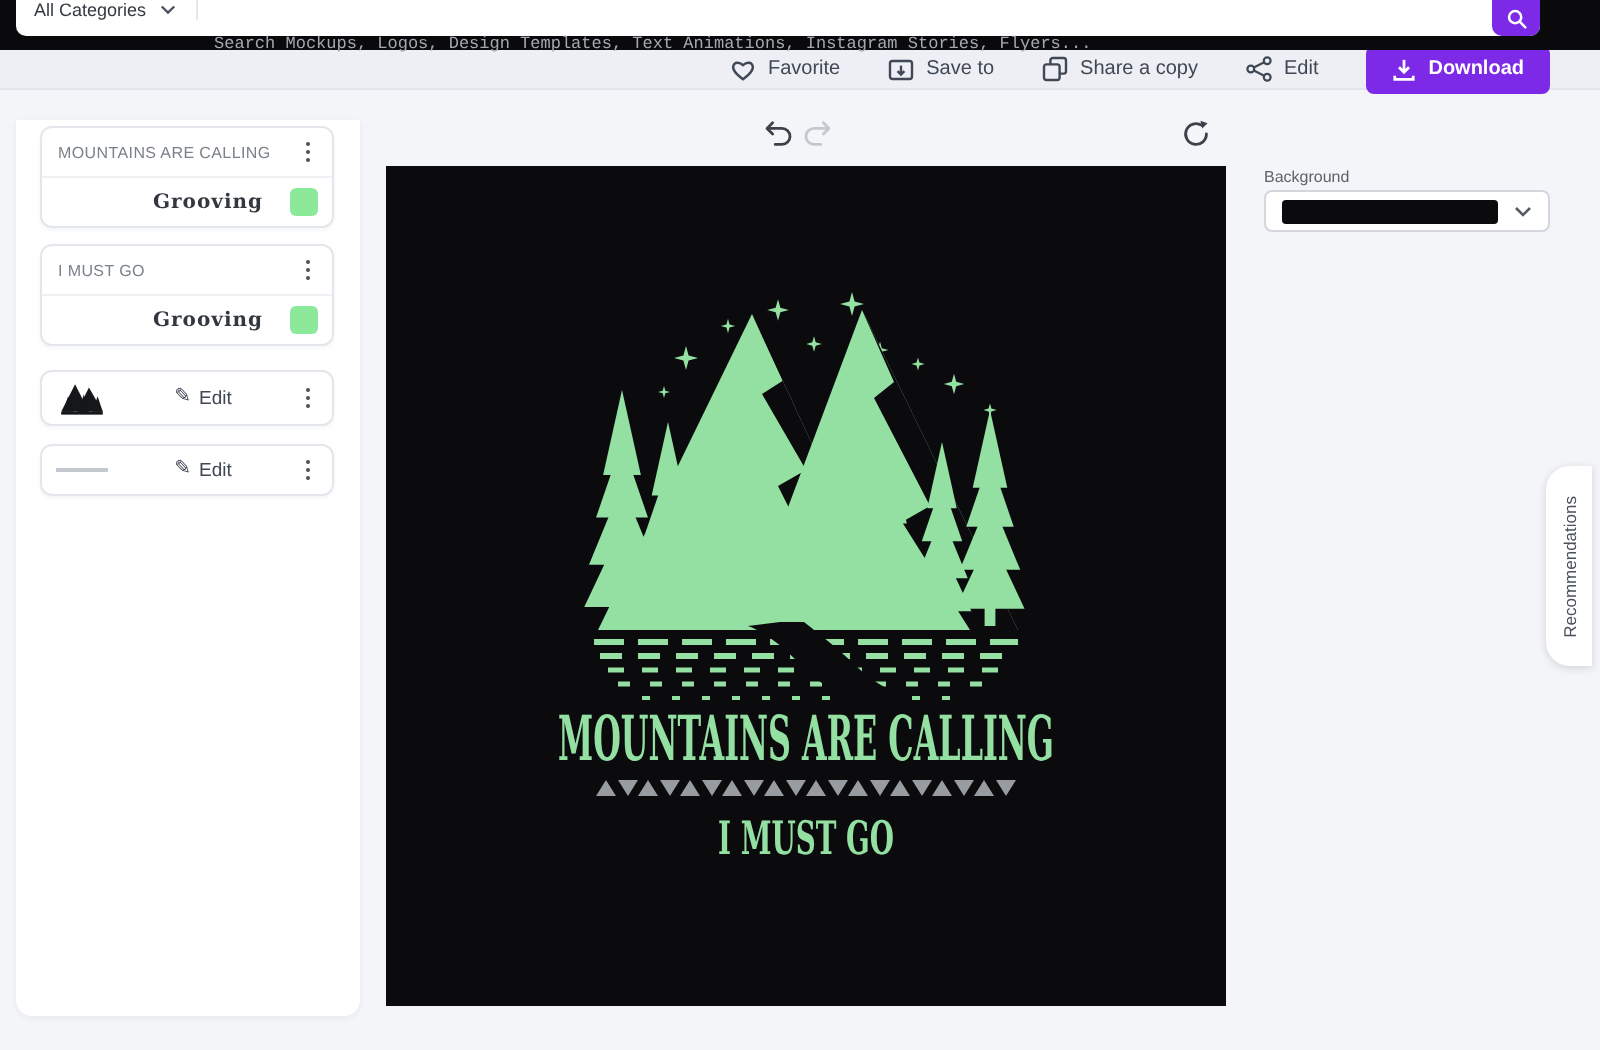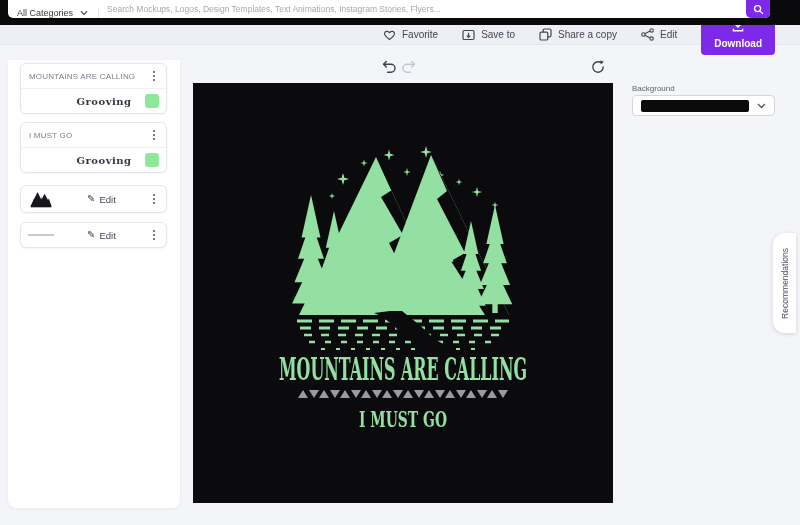--- a/index.html
+++ b/index.html
@@ -3,39 +3,39 @@
 <meta charset="utf-8">
 <style>
   * { margin:0; padding:0; box-sizing:border-box; }
   html,body { width:800px; height:525px; }
   body { font-family:"Liberation Sans", sans-serif; background:#f4f5f8; }
   #app { position:relative; width:800px; height:525px; overflow:hidden; background:#f4f5f8; }
 
   
   .topbar { position:absolute; left:0; top:0; width:800px; height:25px; background:#0a0a0c; z-index:5; }
   .searchbar { position:absolute; left:8px; top:0; width:762px; height:18px; background:#ffffff;
-               display:flex; align-items:flex-end; border-radius:0 0 5px 5px; }
+               display:flex; align-items:flex-start; border-radius:0 0 5px 5px; }
   .cat-dd { display:flex; align-items:center; gap:7px; padding:0 10px 0 9px; font-size:9px; color:#343a42;
             border-right:1px solid #e4e7eb; white-space:nowrap; cursor:pointer; }
   .cat-dd svg { display:block; }
-  .search-input { flex:1; border:none; outline:none; font-size:8.5px; color:#333; padding:4px 8px;
-                  font-family:Liberation Sans, sans-serif; background:transparent; }
+  .search-input { flex:1; border:none; outline:none; font-size:8.5px; color:#333; padding:17px 8px;
+                  font-family:Liberation Mono, monospace; background:transparent; }
   .search-input::placeholder { color:#a3a9b1; }
   .search-btn { width:24px; height:18px; border:none; background:var(--accent-purple); cursor:pointer;
                 border-radius:0 0 5px 5px; display:flex; align-items:center; justify-content:center; }
 
   
   .toolbar { position:absolute; left:0; top:25px; width:800px; height:20px; background:#edeff5;
              border-bottom:1px solid #e3e6ec; display:flex; align-items:center; justify-content:flex-end;
              gap:24px; padding-right:25px; }
   .tool-item { display:flex; align-items:center; gap:6px; font-size:10px; color:#3f4854; cursor:pointer; white-space:nowrap; }
   .tool-item svg { display:block; }
   .download-btn { display:flex; align-items:center; gap:6px; background:var(--accent-purple); color:#fff;
                   font-size:10px; font-weight:bold; border:none; border-radius:4px; padding:6px 13px; cursor:pointer;
-                  font-family:"Liberation Sans", sans-serif;flex-direction:column; }
+                  font-family:"Liberation Sans", sans-serif; }
 
   
   .sidebar { position:absolute; left:8px; top:60px; width:172px; height:448px; background:#ffffff;
              border-radius:0 0 8px 8px; box-shadow:0 1px 3px rgba(20,30,50,.06); }
   .card { position:absolute; left:12px; width:147px; background:#fff; border:1px solid #e3e6eb;
           border-radius:6px; box-shadow:0 1px 2px rgba(20,30,50,.05); overflow:hidden; }
   .card-top { height:24px; display:flex; align-items:center; padding:0 5px 0 8px; }
   .layer-title { flex:1; font-size:8px; letter-spacing:.2px; color:#7a8189; white-space:nowrap; overflow:hidden; }
   .kebab { width:14px; height:16px; position:relative; cursor:pointer; flex:none; }
   .kebab::before { content:""; position:absolute; left:6px; top:3px; width:2px; height:2px; border-radius:50%;

